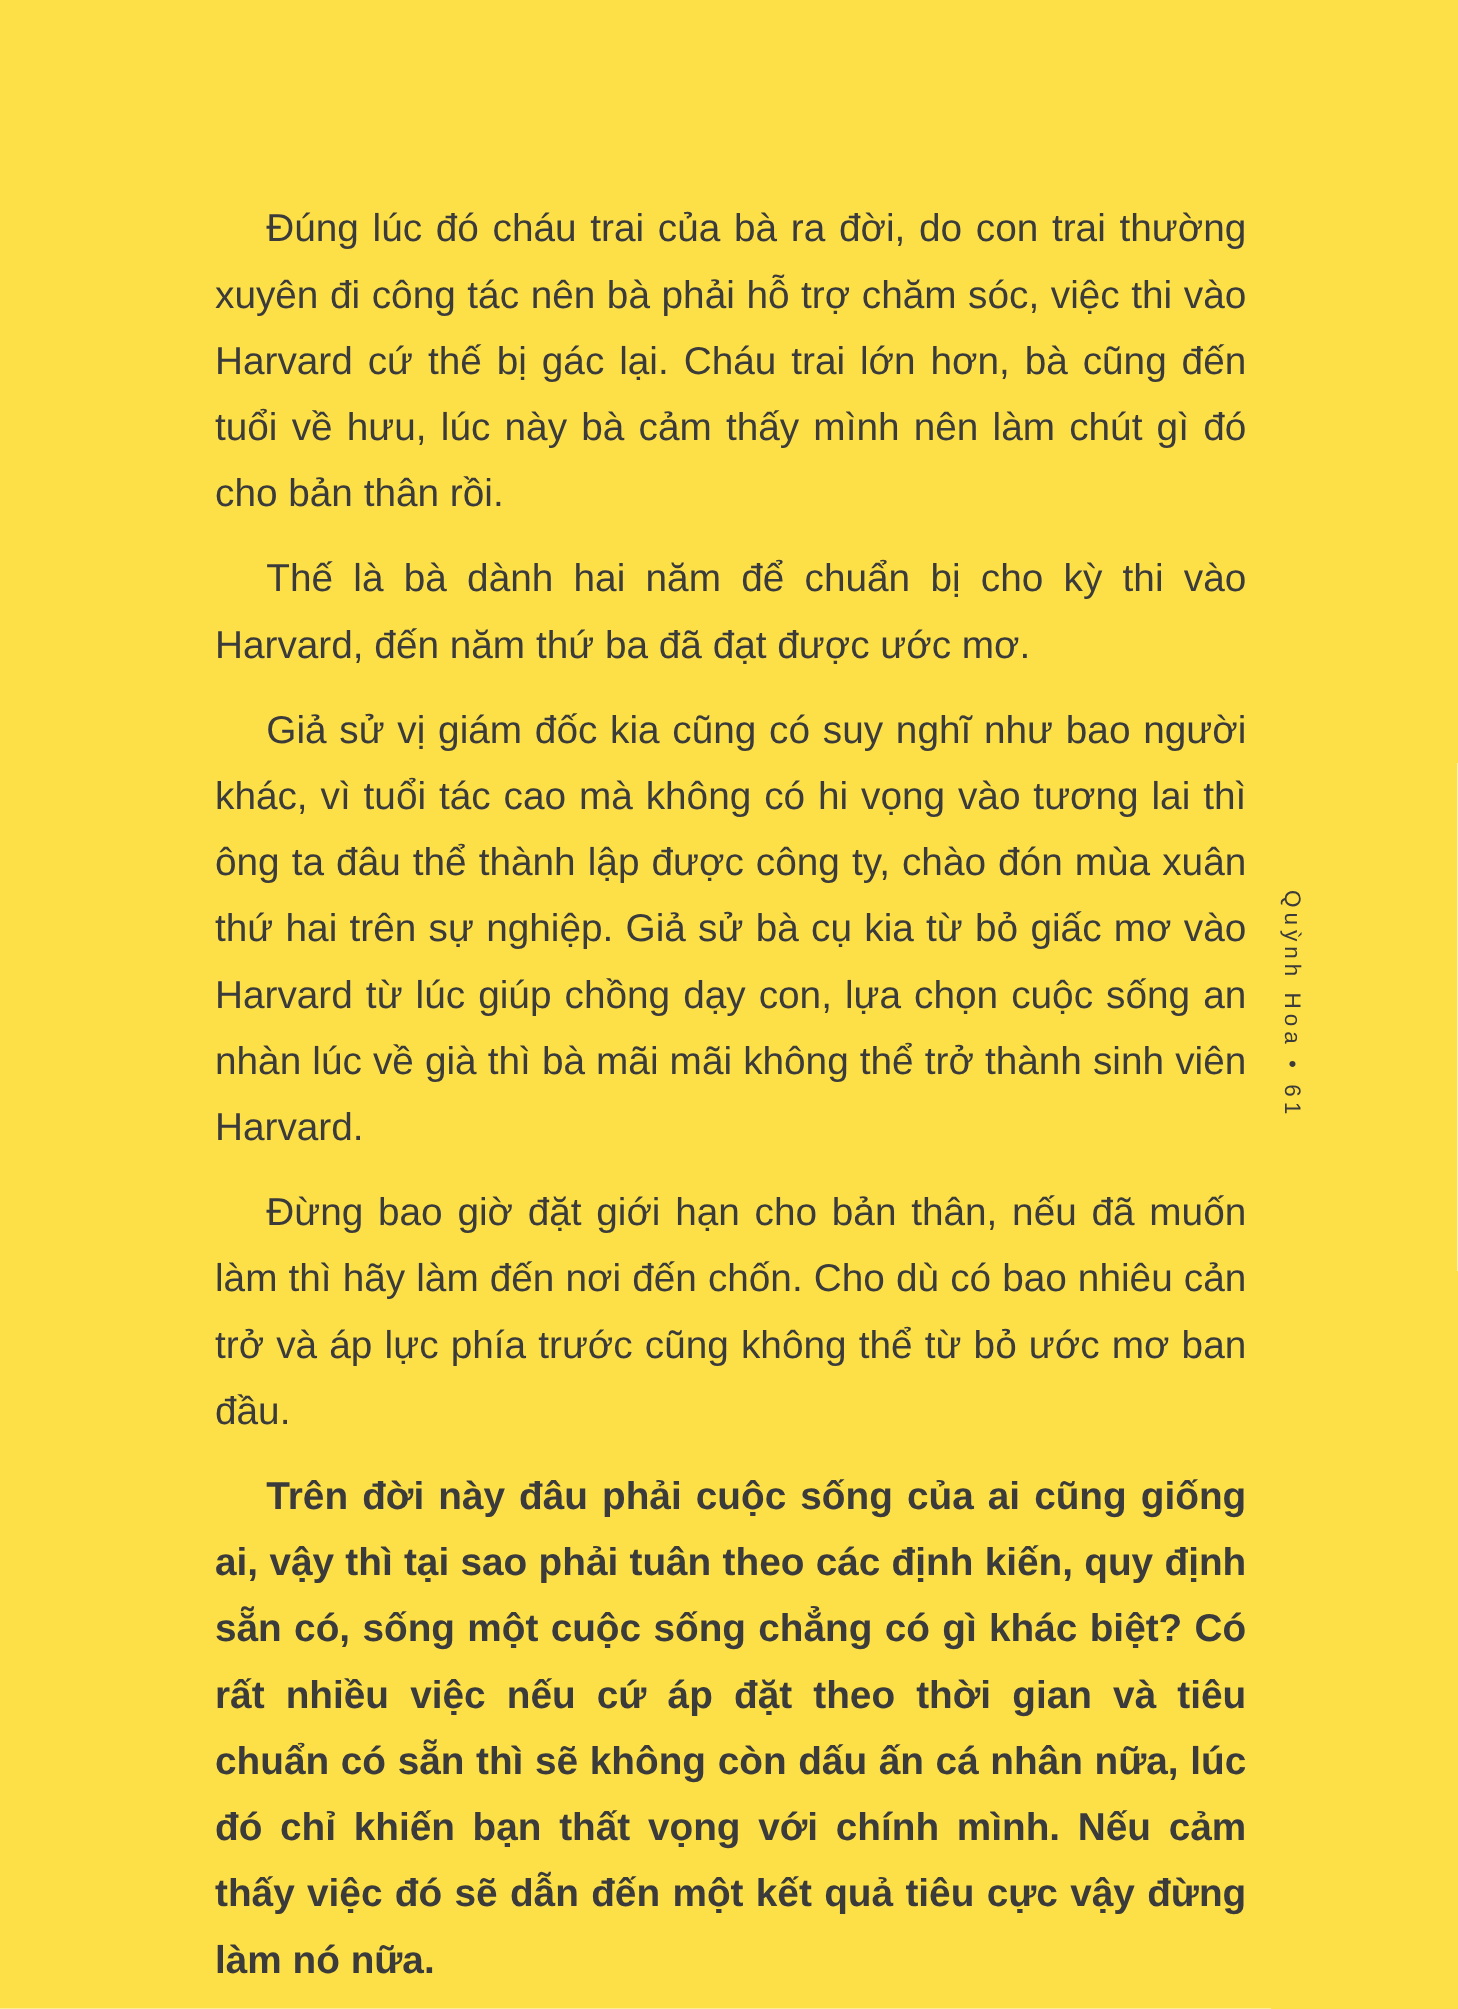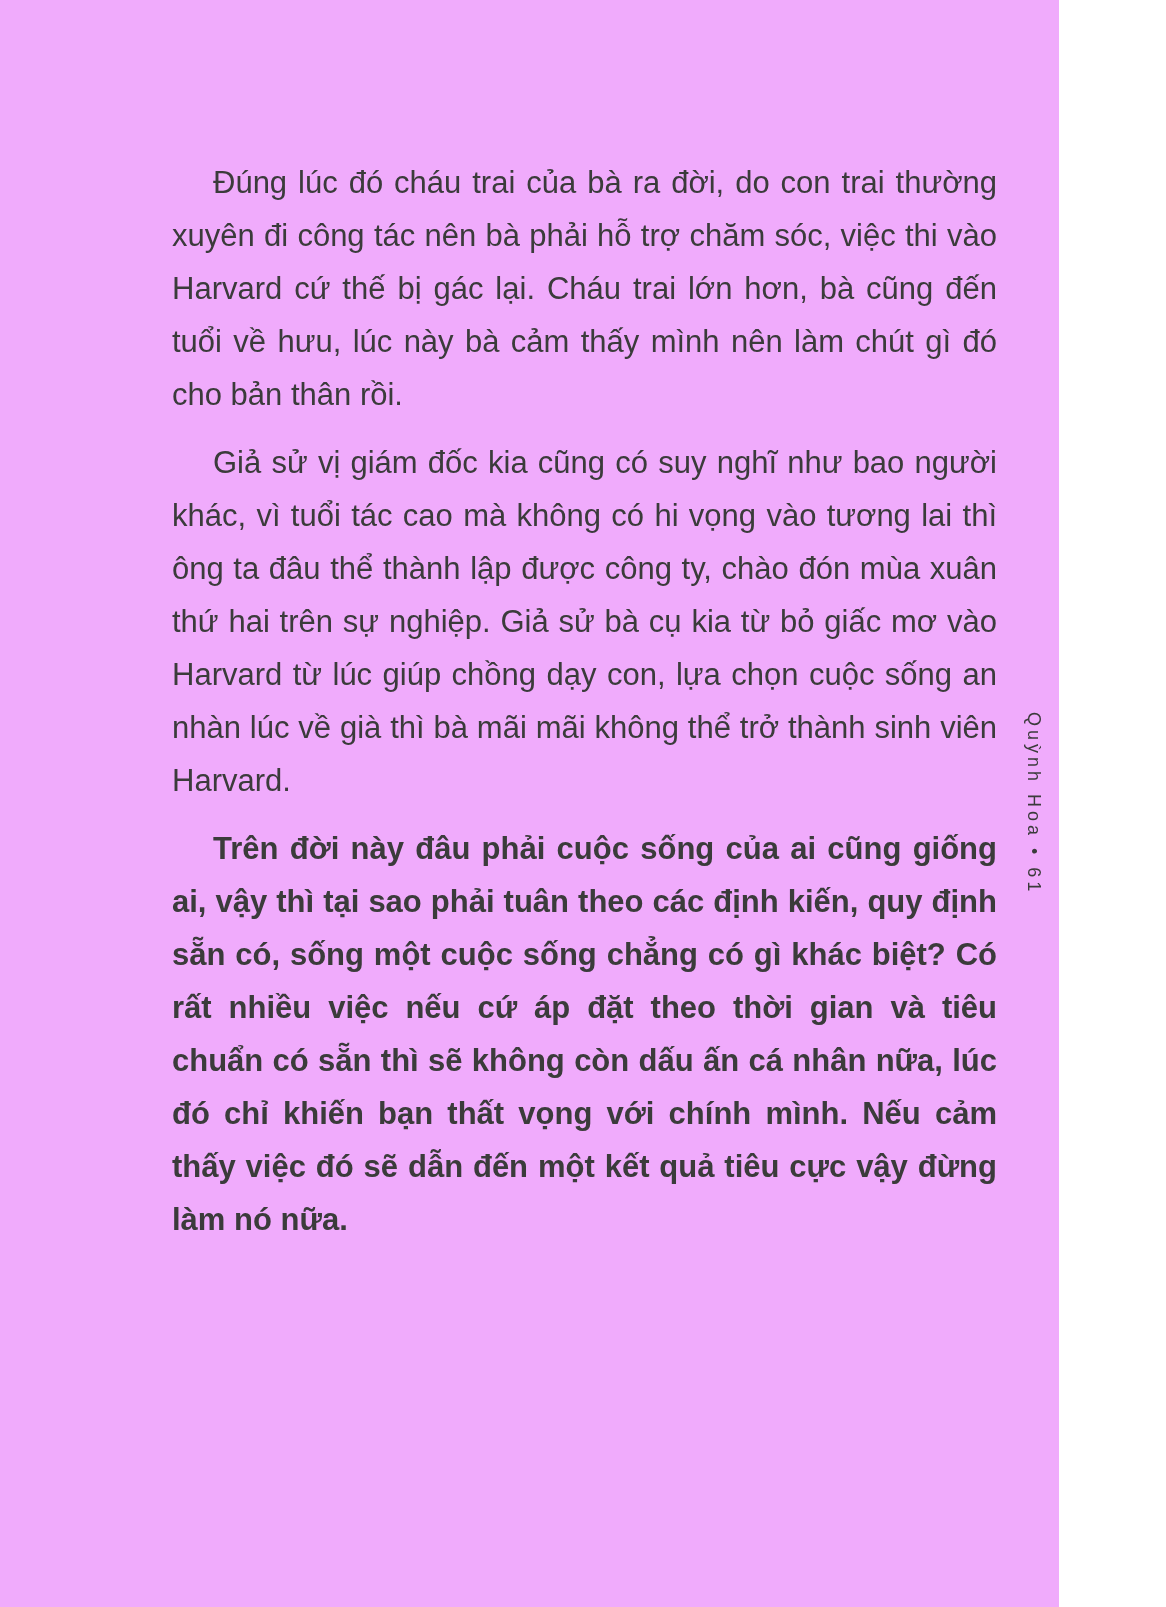--- a/index.html
+++ b/index.html
@@ -2,23 +2,23 @@
 <html lang="vi"><head>
 <meta charset="utf-8">
 <style>
   html, body {
     margin: 0;
     padding: 0;
     background: #ffffff;
   }
   .page {
     position: relative;
-    width: 1059px;
+    width: 1166px;
     height: 1607px;
-    background: #f0abfc;
+    background: #fde047;
     overflow: hidden;
     font-family: "Liberation Sans", sans-serif;
   }
   .text-block {
     position: absolute;
     left: 172px;
     top: 156px;
     width: 825px;
     color: #3b3b3b;
     font-size: 31px;
@@ -46,20 +46,22 @@
     color: #3b3b3b;
     white-space: nowrap;
   }
 </style>
 </head>
 <body>
 
 <div class="page">
   <main class="text-block">
     <p class="para">Đúng lúc đó cháu trai của bà ra đời, do con trai thường xuyên đi công tác nên bà phải hỗ trợ chăm sóc, việc thi vào Harvard cứ thế bị gác lại. Cháu trai lớn hơn, bà cũng đến tuổi về hưu, lúc này bà cảm thấy mình nên làm chút gì đó cho bản thân rồi.</p>
+    <p class="para">Thế là bà dành hai năm để chuẩn bị cho kỳ thi vào Harvard, đến năm thứ ba đã đạt được ước mơ.</p>
     <p class="para">Giả sử vị giám đốc kia cũng có suy nghĩ như bao người khác, vì tuổi tác cao mà không có hi vọng vào tương lai thì ông ta đâu thể thành lập được công ty, chào đón mùa xuân thứ hai trên sự nghiệp. Giả sử bà cụ kia từ bỏ giấc mơ vào Harvard từ lúc giúp chồng dạy con, lựa chọn cuộc sống an nhàn lúc về già thì bà mãi mãi không thể trở thành sinh viên Harvard.</p>
+    <p class="para">Đừng bao giờ đặt giới hạn cho bản thân, nếu đã muốn làm thì hãy làm đến nơi đến chốn. Cho dù có bao nhiêu cản trở và áp lực phía trước cũng không thể từ bỏ ước mơ ban đầu.</p>
     <p class="para">Trên đời này đâu phải cuộc sống của ai cũng giống ai, vậy thì tại sao phải tuân theo các định kiến, quy định sẵn có, sống một cuộc sống chẳng có gì khác biệt? Có rất nhiều việc nếu cứ áp đặt theo thời gian và tiêu chuẩn có sẵn thì sẽ không còn dấu ấn cá nhân nữa, lúc đó chỉ khiến bạn thất vọng với chính mình. Nếu cảm thấy việc đó sẽ dẫn đến một kết quả tiêu cực vậy đừng làm nó nữa.</p>
   </main>
 
   <aside class="margin-label">
     <span>Quỳnh Hoa • 61</span>
   </aside>
 </div>
 
 </body></html>

